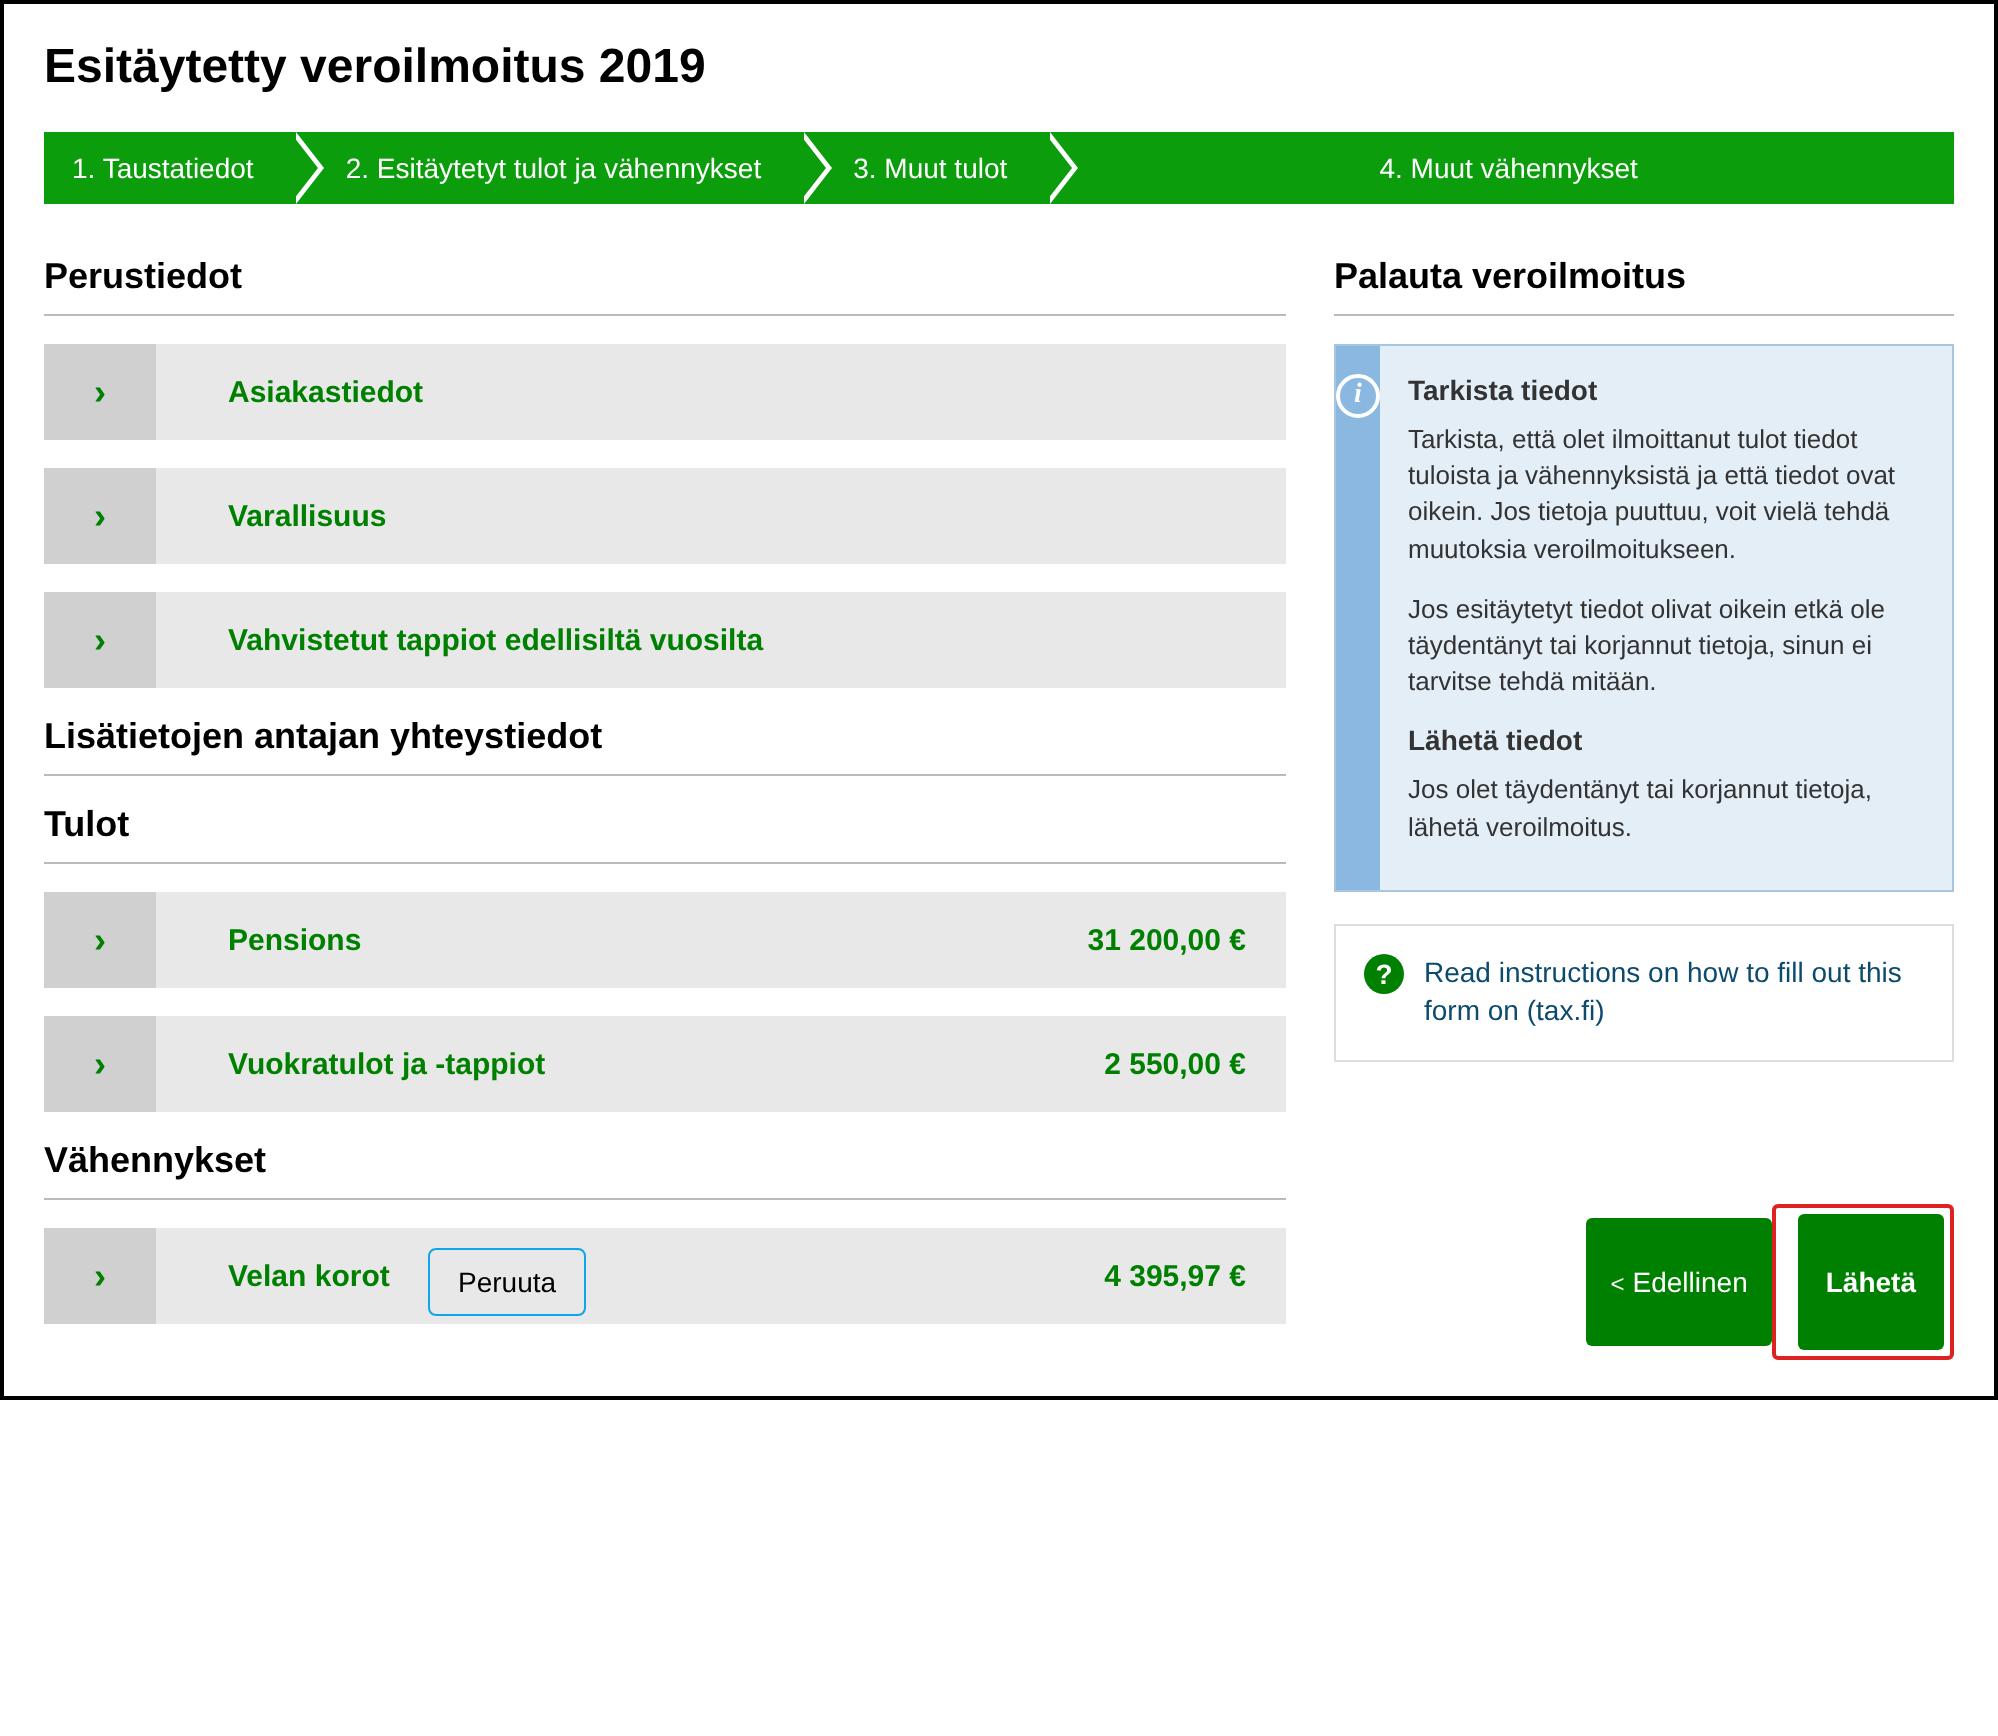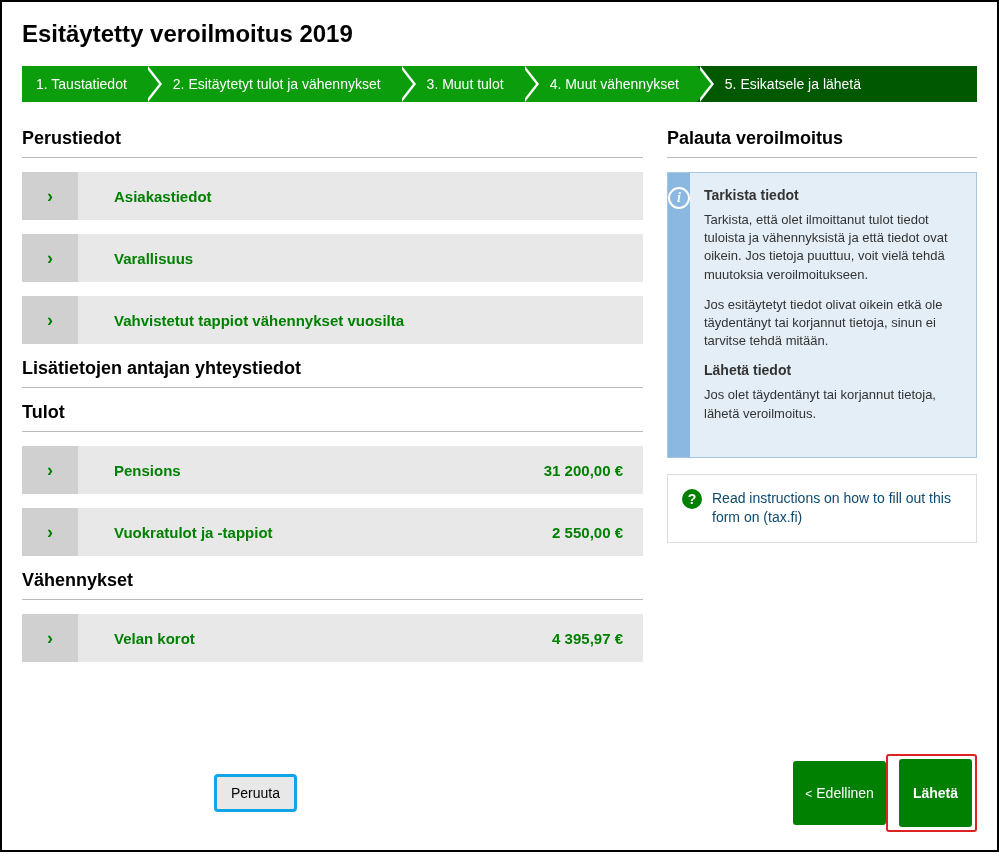--- a/index.html
+++ b/index.html
@@ -1,20 +1,20 @@
 <!DOCTYPE html>
 <html><head>
 <meta charset="utf-8">
 <style>
 * { box-sizing: border-box; margin: 0; padding: 0; }
 body { font-family: Arial, sans-serif; background: #fff; }
-.outer { border: 2px solid #000; width: 999px; height: 852px; padding: 18px 20px; position: relative; }
+.outer { border: 2px solid #000; width: 999px; height: 700px; padding: 18px 20px; position: relative; }
 h1 { font-size: 24px; font-weight: bold; margin-bottom: 18px; }
 
-.progress { display: flex; margin-bottom: 22px; }
+.progress { display: flex; margin-bottom: 22px; text-align: center; }
 .step { background: #0b9d0b; color: #fff; font-size: 14px; padding: 10px 18px 10px 28px; position: relative; cursor: pointer; }
 .step:first-child { padding-left: 14px; }
 .step.active { background: #005800; }
 .step::after { content: ''; position: absolute; right: -14px; top: 0; width: 0; height: 0; border-top: 18px solid transparent; border-bottom: 18px solid transparent; border-left: 14px solid #0b9d0b; z-index: 2; }
 .step.active::after { border-left-color: #005800; }
 .step::before { content: ''; position: absolute; right: -17px; top: 0; width: 0; height: 0; border-top: 18px solid transparent; border-bottom: 18px solid transparent; border-left: 14px solid #fff; z-index: 1; }
 .step:last-child { flex: 1; }
 .step:last-child::after, .step:last-child::before { display: none; }
 
 .cols { display: flex; gap: 24px; justify-content: center; }
@@ -39,38 +39,37 @@
 .infobox-body { padding: 14px 20px 18px 14px; font-size: 13px; color: #333; }
 .infobox-body strong { display: block; margin-bottom: 8px; font-size: 14px; }
 .infobox-body p { margin-bottom: 12px; line-height: 1.4; }
 .info-icon { width: 22px; height: 22px; border: 2px solid #fff; border-radius: 50%; color: #fff; font-style: italic; font-family: serif; text-align: center; font-size: 14px; line-height: 18px; font-weight: bold; }
 
 .helpbox { border: 1px solid #ddd; padding: 14px 14px 14px 14px; display: flex; gap: 10px; }
 .help-icon { width: 20px; height: 20px; background: #008000; border-radius: 50%; color: #fff; font-weight: bold; text-align: center; line-height: 20px; font-size: 14px; flex-shrink: 0; }
 .helpbox a { color: #0c4a6e; font-size: 14px; text-decoration: none; line-height: 1.4; }
 
 .footer { position: absolute; bottom: 18px; left: 20px; right: 20px; display: flex; align-items: center; }
-.btn-cancel { background: #e8e8e8; border: 3px solid #0ea5e9; border-radius: 4px; padding: 8px 14px; font-size: 14px; cursor: pointer; margin-left: 192px; }
+.btn-cancel { background: #e8e8e8; border: 1px solid #0ea5e9; border-radius: 4px; padding: 8px 14px; font-size: 14px; cursor: pointer; margin-left: 192px; }
 .btn-prev { background: #008000; color: #fff; border: none; border-radius: 3px; padding: 24px 12px; font-size: 14px; cursor: pointer; margin-left: auto; }
 .btn-send { background: #008000; color: #fff; border: none; border-radius: 3px; padding: 26px 14px; font-size: 14px; font-weight: bold; cursor: pointer; margin-left: 8px; }
 .hl { border: 2px solid #d22; border-radius: 3px; padding: 3px; display: inline-flex; }
 .chev-left { margin-right: 4px; font-size: 12px; }
 </style>
 </head>
 <body>
 
 <div class="outer">
   <h1>Esitäytetty veroilmoitus 2019</h1>
 
   <div class="progress">
     <div class="step">1. Taustatiedot</div>
     <div class="step">2. Esitäytetyt tulot ja vähennykset</div>
     <div class="step">3. Muut tulot</div>
     <div class="step">4. Muut vähennykset</div>
-    <div class="step active">5. Esikatsele ja lähetä</div>
   </div>
 
   <div class="cols">
     <div class="main">
       <h2>Perustiedot</h2>
       <div class="hr"></div>
       <div class="acc">
         <div class="acc-toggle">
             <span class="chev">›</span>
           </div>
@@ -79,21 +78,21 @@
       <div class="acc">
         <div class="acc-toggle">
             <span class="chev">›</span>
           </div>
         <div class="acc-label">Varallisuus</div>
       </div>
       <div class="acc">
         <div class="acc-toggle">
             <span class="chev">›</span>
           </div>
-        <div class="acc-label">Vahvistetut tappiot vähennykset vuosilta</div>
+        <div class="acc-label">Vahvistetut tappiot edellisiltä vuosilta</div>
       </div>
 
       <h2>Lisätietojen antajan yhteystiedot</h2>
       <div class="hr"></div>
 
       <h2 style="margin-top:12px">Tulot</h2>
       <div class="hr"></div>
       <div class="acc">
         <div class="acc-toggle">
             <span class="chev">›</span>
@@ -125,21 +124,21 @@
       <div class="hr"></div>
       <div class="infobox">
         <div class="infobox-bar">
           <div class="info-icon">i</div>
         </div>
         <div class="infobox-body">
           <strong>Tarkista tiedot</strong>
           <p>Tarkista, että olet ilmoittanut tulot tiedot tuloista ja vähennyksistä ja että tiedot ovat oikein. Jos tietoja puuttuu, voit vielä tehdä muutoksia veroilmoitukseen.</p>
           <p>Jos esitäytetyt tiedot olivat oikein etkä ole täydentänyt tai korjannut tietoja, sinun ei tarvitse tehdä mitään.</p>
           <strong>Lähetä tiedot</strong>
-          <p style="margin-bottom:16px">Jos olet täydentänyt tai korjannut tietoja, lähetä veroilmoitus.</p>
+          <p style="margin-bottom:4px">Jos olet täydentänyt tai korjannut tietoja, lähetä veroilmoitus.</p>
         </div>
       </div>
       <div class="helpbox">
         <div class="help-icon">?</div>
         <a href="#">Read instructions on how to fill out this form on (tax.fi)</a>
       </div>
     </div>
   </div>
 
   <div class="footer">

